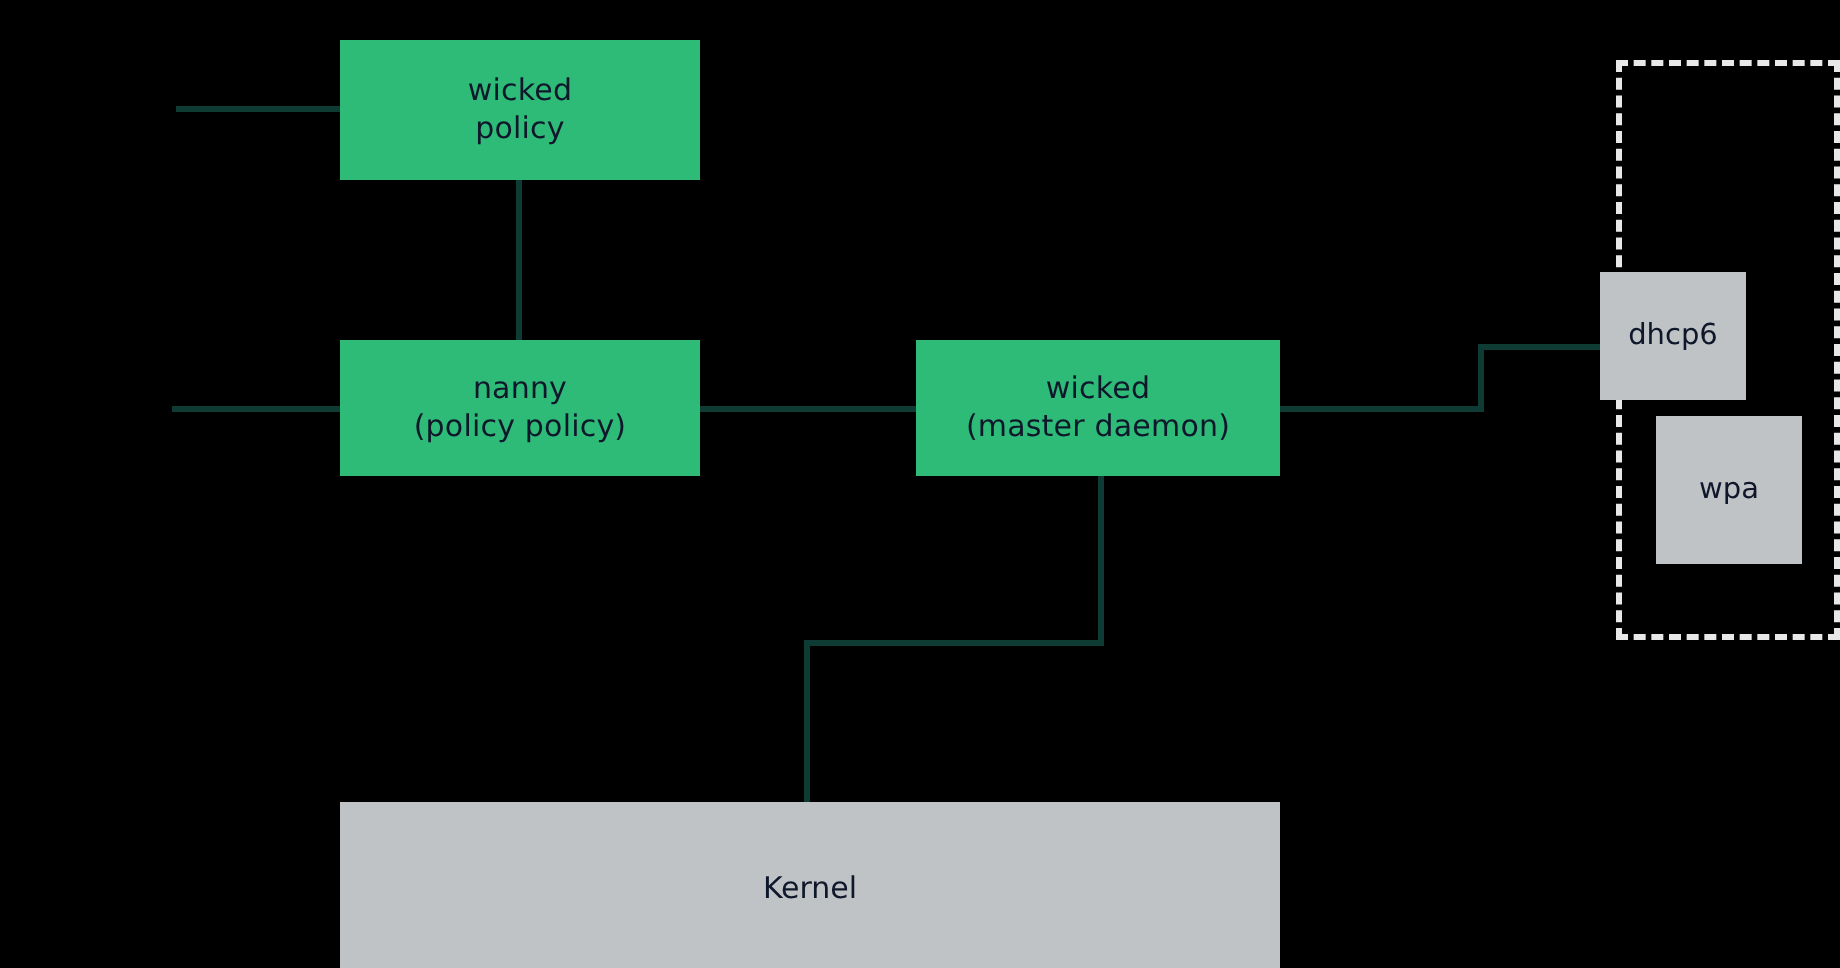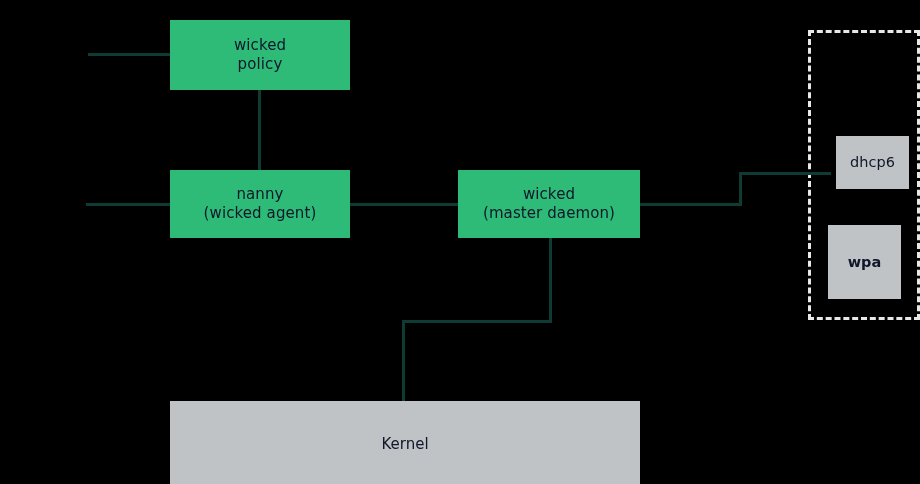--- a/index.html
+++ b/index.html
@@ -82,37 +82,37 @@
   <div class="node node-green" style="left:170px; top:20px; width:180px; height:70px;">
     <div>
       <span>wicked</span><br>
       <span>policy</span>
     </div>
   </div>
 
   <div class="node node-green" style="left:170px; top:170px; width:180px; height:68px;">
     <div>
       <span>nanny</span><br>
-      <span>(wicked agent)</span>
+      <span>(policy policy)</span>
     </div>
   </div>
 
   <div class="node node-green" style="left:458px; top:170px; width:182px; height:68px;">
     <div>
       <span>wicked</span><br>
       <span>(master daemon)</span>
     </div>
   </div>
 
 
-  <div class="node node-gray" style="left:836px; top:136px; width:73px; height:53px;">
+  <div class="node node-gray" style="left:800px; top:136px; width:73px; height:64px;">
     <span>dhcp6</span>
   </div>
 
-  <div class="node node-gray" style="left:828px; top:225px; width:73px; height:74px;font-weight:bold;">
+  <div class="node node-gray" style="left:828px; top:208px; width:73px; height:74px;">
     <span>wpa</span>
   </div>
 
   <div class="node node-kernel" style="left:170px; top:401px; width:470px; height:90px;">
     <span>Kernel</span>
   </div>
 
 </div>
 
 </body></html>

